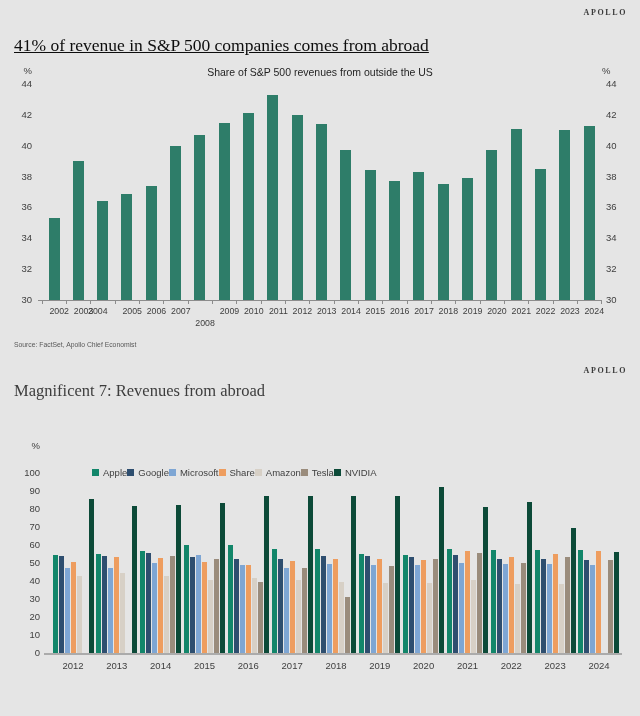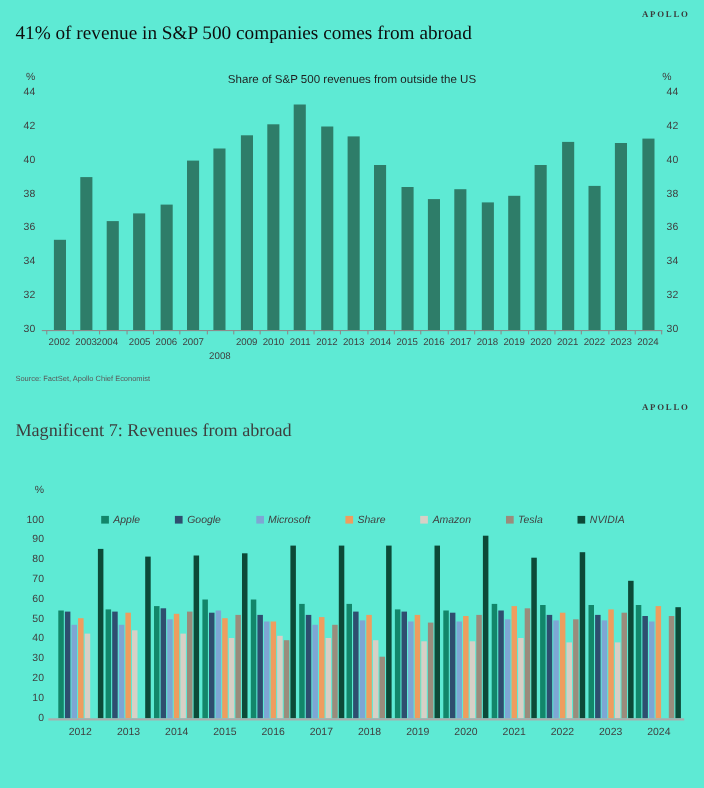--- a/index.html
+++ b/index.html
@@ -1,39 +1,39 @@
 <!DOCTYPE html>
 <html><head>
 <meta charset="utf-8">
 <style>
   html,body{margin:0;padding:0;background:#fff;}
-  .page{position:relative;width:640px;height:716px;background:#5eead4;overflow:hidden;
+  .page{position:relative;width:640px;height:716px;background:#e5e5e5;overflow:hidden;
         font-family:"Liberation Sans",sans-serif;color:#404040;}
   .logo{position:absolute;right:13px;font-family:"Liberation Serif",serif;font-size:8px;
         font-weight:700;letter-spacing:1.6px;color:#3b3b3b;}
   .headline{position:absolute;left:14px;margin:0;font-family:"Liberation Serif",serif;
         font-weight:400;color:#0d0d0d;}
-  .h1{top:19px;font-size:17.5px;}
+  .h1{top:35px;font-size:17.5px;text-decoration:underline;}
   .h2{top:381px;font-size:16.5px;color:#3d3d3d;}
   .chart{position:absolute;left:0;width:640px;}
   #chart1{top:56px;height:290px;}
   #chart2{top:430px;height:260px;}
   .chart-title{position:absolute;left:0;width:640px;text-align:center;font-size:10.5px;color:#1f1f1f;}
   .ylab,.xlab{position:absolute;font-size:9.5px;color:#404040;line-height:10px;}
   .xlab{text-align:center;}
-  .c1xlab{font-size:8.8px;}
+  .c1xlab{font-size:8.8px;text-align:right;}
   .ylab-left{text-align:right;}
   .ylab-right{text-align:left;}
   .pct{position:absolute;font-size:9.5px;color:#404040;}
   .bar{position:absolute;}
   .axisline{position:absolute;}
   .tick{position:absolute;width:1px;height:4px;background:#8c8c8c;}
   .group{position:absolute;display:flex;align-items:flex-end;gap:1px;}
   .gbar{width:5px;flex:0 0 5px;}
-  .legend{position:absolute;left:92px;right:72px;display:flex;justify-content:space-between;font-style:italic;}
+  .legend{position:absolute;left:92px;right:72px;display:flex;}
   .legend-item{display:flex;align-items:center;gap:4px;}
   .legend-swatch{width:7px;height:7px;display:inline-block;}
   .legend-label{font-size:9.5px;color:#404040;}
   .source{position:absolute;left:14px;top:341px;font-size:6.8px;color:#595959;}
 </style>
 </head>
 <body>
 
 <div class="page">
 

